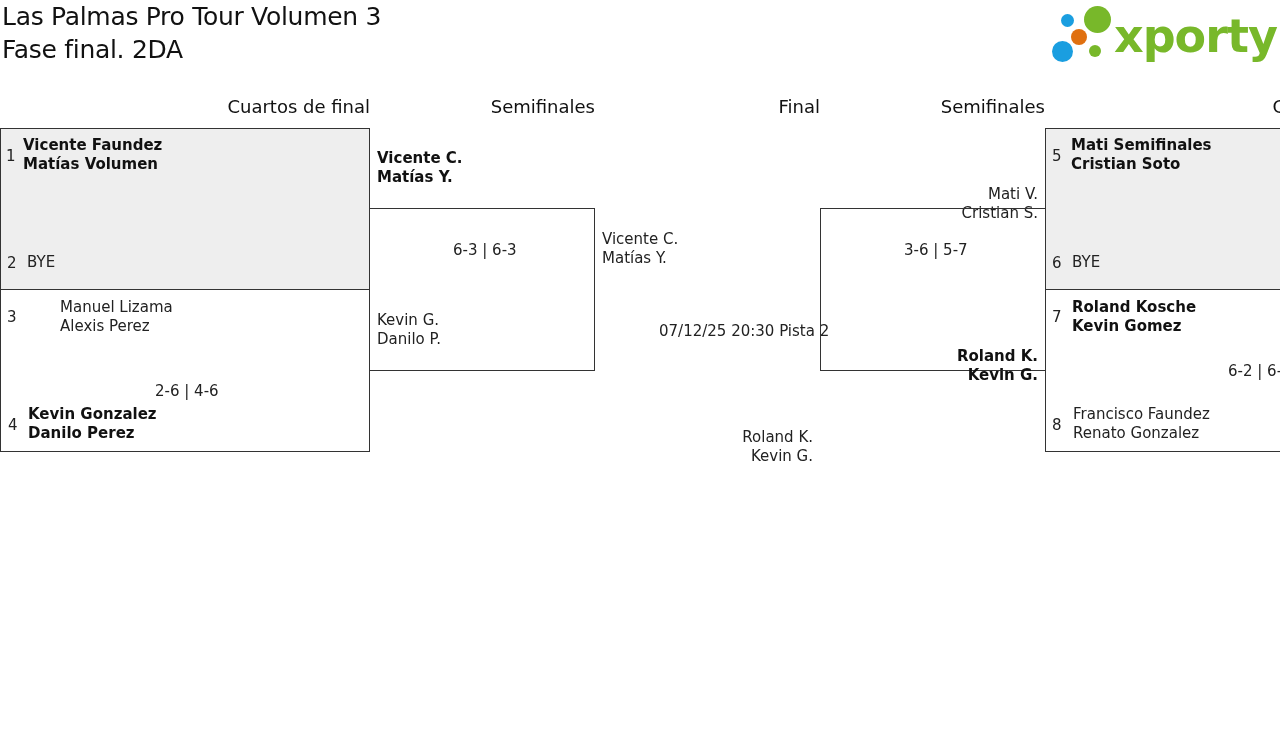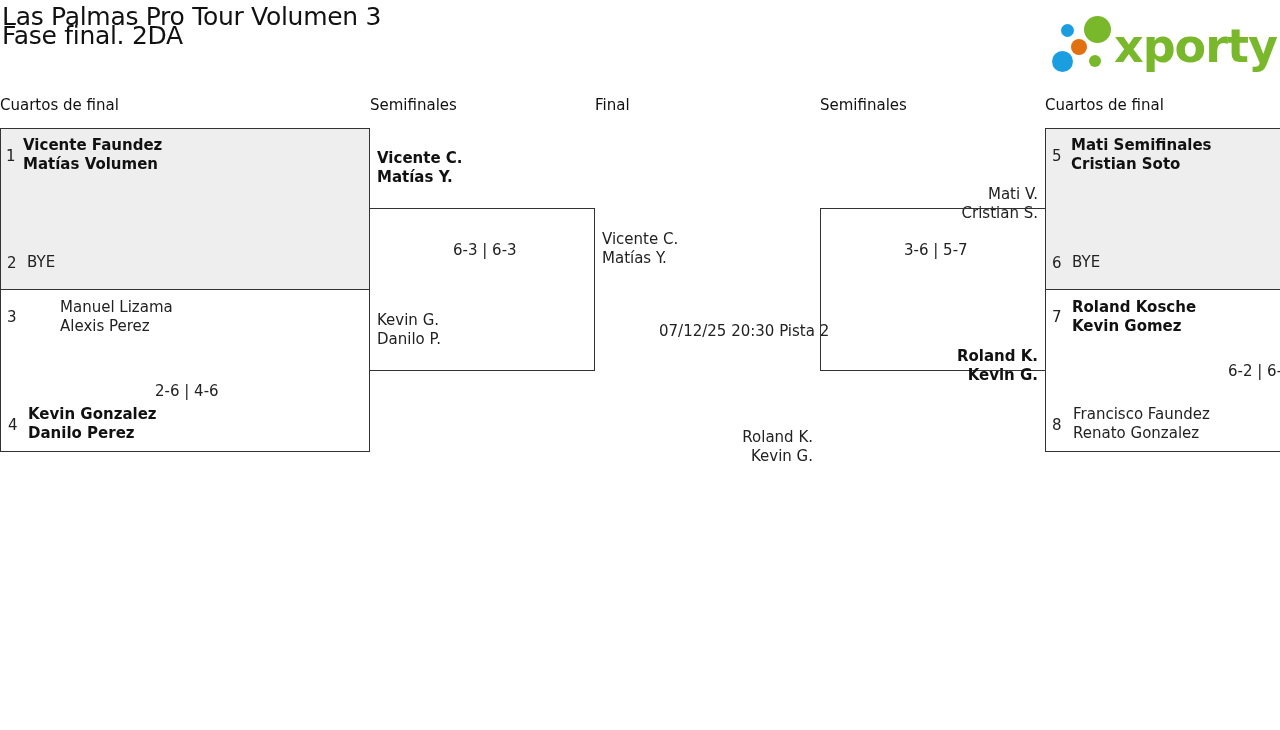--- a/index.html
+++ b/index.html
@@ -1,24 +1,24 @@
 <!DOCTYPE html>
 <html><head>
   <meta charset="utf-8">
   <style>
     html, body { margin:0; padding:0; background:#ffffff; }
     body { width:1280px; height:730px; position:relative; overflow:hidden;
            font-family:"DejaVu Sans", sans-serif; color:#1a1a1a; }
     .title { position:absolute; left:2px; font-size:25px; font-weight:500; letter-spacing:-0.3px; color:#111; white-space:nowrap; }
     #t1 { top:2px; }
-    #t2 { top:21px; }
-    .logo { position:absolute; left:1050px; top:4px; width:230px; height:64px;margin-top:10px; }
+    #t2 { top:35px; }
+    .logo { position:absolute; left:1050px; top:4px; width:230px; height:64px; }
     .logo .dot { position:absolute; border-radius:50%; }
     .logo .word { position:absolute; left:64px; top:4px; font-size:46px; font-weight:bold; color:#78b82a; letter-spacing:-1px; line-height:56px; }
-    .hdr { position:absolute; top:96px; font-size:15px; text-align:left; white-space:nowrap; color:#111; }
+    .hdr { position:absolute; top:96px; font-size:18px; text-align:right; white-space:nowrap; color:#111; }
     .box { position:absolute; border:1px solid #333; box-sizing:border-box; }
     .box.grey { background:#eeeeee; }
     .seed { position:absolute; font-size:15px; color:#222; }
     .names { position:absolute; font-size:15px; line-height:19px; white-space:nowrap; color:#222; }
     .names.bold { font-weight:bold; color:#111; }
     .names.right { text-align:right;margin-top:36px; }
     .score { position:absolute; font-size:15px; white-space:nowrap; color:#222; }
   </style>
 </head>
 <body>

